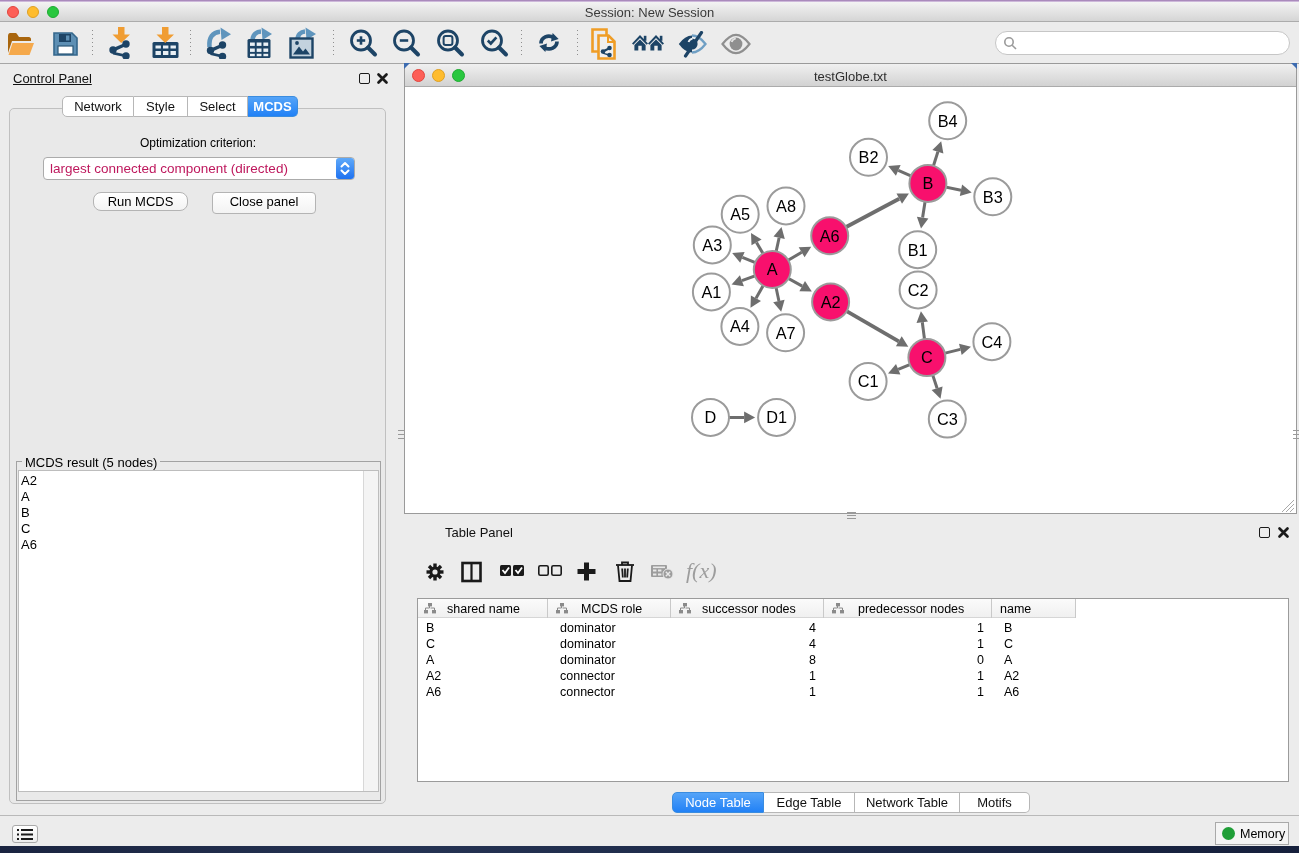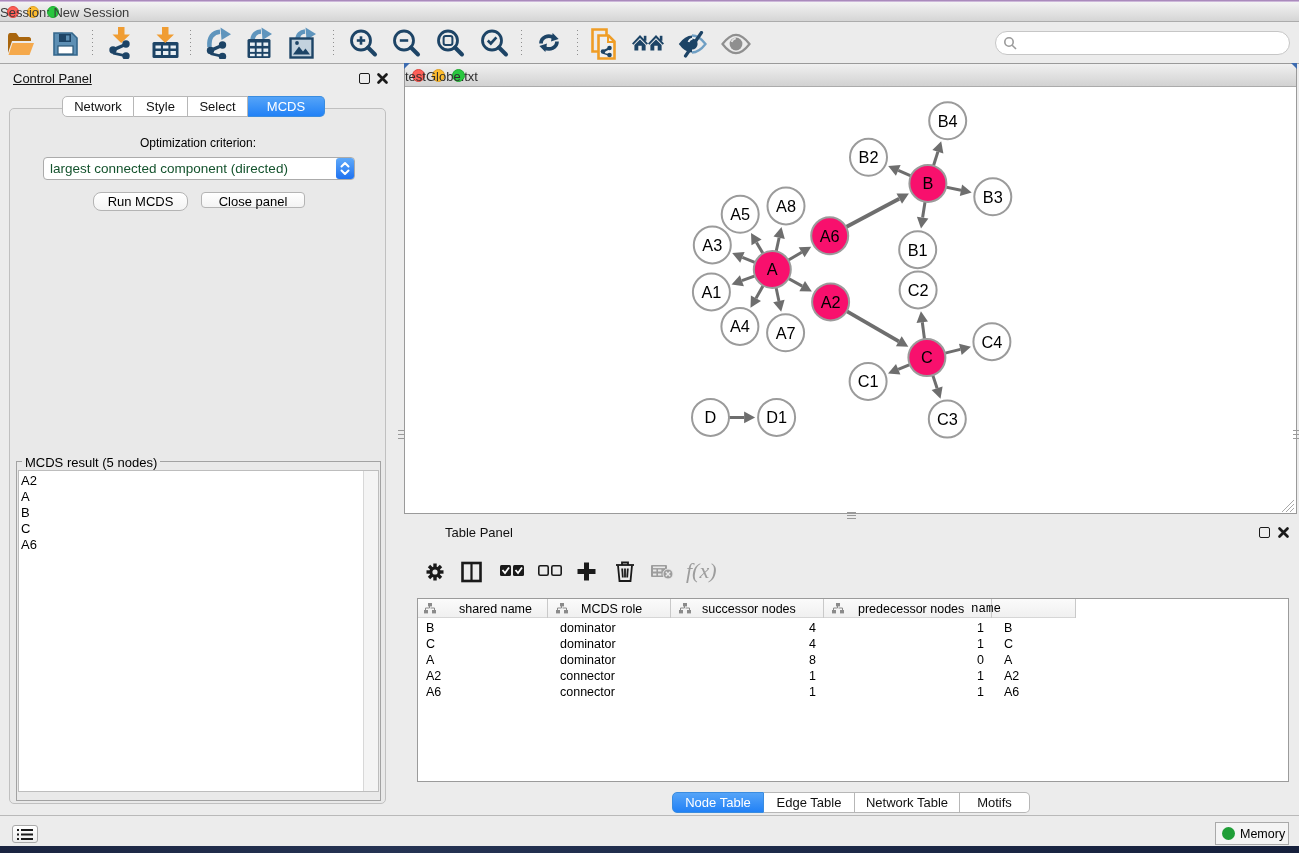--- a/index.html
+++ b/index.html
@@ -21,21 +21,21 @@
 <body>
 
 <div class="abs" style="left:0;top:0;width:1299px;height:1px;background:#aa8abc;"></div>
 <div class="abs" style="left:0;top:1px;width:1299px;height:1px;background:#cdb8da;"></div>
 <div class="abs" style="left:0;top:846px;width:1299px;height:7px;background:linear-gradient(90deg,#1a2440,#253353 30%,#1d2a49 60%,#16203c);"></div>
 
 <div class="abs" style="left:0;top:2px;width:1299px;height:20px;background:linear-gradient(#f3f3f3,#d5d5d5);border-bottom:1px solid #acacac;"></div>
 <div class="tl" style="left:7px;background:#fd5f57;border:1px solid #e2453e;"></div>
 <div class="tl" style="left:27px;background:#febc2e;border:1px solid #dfa023;"></div>
 <div class="tl" style="left:47px;background:#29c73f;border:1px solid #1eab32;"></div>
-<div class="abs ttl" style="left:0;top:5px;width:1299px;">Session: New Session</div>
+<div class="abs ttl" style="left:0;top:5px;width:1299px;text-align:center;">Session: New Session</div>
 
 <div class="abs" id="toolbar" style="left:0;top:23px;width:1299px;height:41px;background:#ececec;border-bottom:1px solid #a6a6a6;"></div>
 
 <div class="abs" style="left:92px;top:30px;height:28px;width:1px;background:repeating-linear-gradient(#8f8f8f 0 1px,transparent 1px 4px);"></div>
 <div class="abs" style="left:190px;top:30px;height:28px;width:1px;background:repeating-linear-gradient(#8f8f8f 0 1px,transparent 1px 4px);"></div>
 <div class="abs" style="left:333px;top:30px;height:28px;width:1px;background:repeating-linear-gradient(#8f8f8f 0 1px,transparent 1px 4px);"></div>
 <div class="abs" style="left:521px;top:30px;height:28px;width:1px;background:repeating-linear-gradient(#8f8f8f 0 1px,transparent 1px 4px);"></div>
 <div class="abs" style="left:577px;top:30px;height:28px;width:1px;background:repeating-linear-gradient(#8f8f8f 0 1px,transparent 1px 4px);"></div>
 
 <svg class="abs" style="left:7px;top:31px;" width="29" height="26" viewBox="0 0 29 26">
@@ -189,37 +189,37 @@
 <div class="abs" style="left:13px;top:71px;font-size:13px;color:#111;text-decoration:underline;">Control Panel</div>
 <div class="abs" style="left:359px;top:73px;width:11px;height:11px;border:1.6px solid #1a1a1a;border-radius:2px;"></div>
 <svg class="abs" style="left:376px;top:72px;" width="13" height="13" viewBox="0 0 13 13">
 <path d="M2.5 2.5 L10.5 10.5 M10.5 2.5 L2.5 10.5" stroke="#1a1a1a" stroke-width="2.7" stroke-linecap="round"></path>
 </svg>
 
 <div class="seg" style="left:62px;top:96px;">
 <div style="width:72px;">Network</div>
     <div style="width:54px;">Style</div>
     <div style="width:60px;">Select</div>
-    <div class="sel" style="width:77px;">MCDS</div>
+    <div class="sel" style="width:50px;font-weight:bold;">MCDS</div>
 </div>
 
 <div class="abs" style="left:9px;top:108px;width:377px;height:696px;background:#e9e9e9;border:1px solid #c0c0c0;border-radius:5px;"></div>
 
 <div class="abs" style="left:0px;top:136px;width:396px;text-align:center;font-size:12px;color:#000;">Optimization criterion:</div>
 
 <div class="abs" style="left:43px;top:157px;width:312px;height:23px;background:#fff;border:1px solid #ababab;border-radius:4px;"></div>
-<div class="abs" style="left:50px;top:161px;font-size:13.5px;color:#14532d;">largest connected component (directed)</div>
+<div class="abs" style="left:50px;top:161px;font-size:13.5px;color:#be185d;">largest connected component (directed)</div>
 <div class="abs" style="left:336px;top:158px;width:18px;height:21px;background:linear-gradient(#5fa9f9,#1f72f0);border-radius:3px;"></div>
 <svg class="abs" style="left:338px;top:160px;" width="14" height="17" viewBox="0 0 14 17">
 <path d="M3.5 6.5 L7 3 L10.5 6.5" fill="none" stroke="#fff" stroke-width="2" stroke-linecap="round" stroke-linejoin="round"></path>
 <path d="M3.5 10.5 L7 14 L10.5 10.5" fill="none" stroke="#fff" stroke-width="2" stroke-linecap="round" stroke-linejoin="round"></path>
 </svg>
 
 <div class="btn" style="left:93px;top:192px;width:95px;height:19px;line-height:17px;border-radius:8px;">Run MCDS</div>
-<div class="btn" style="left:201px;top:192px;width:104px;height:16px;line-height:17px;">Close panel</div>
+<div class="btn" style="left:212px;top:192px;width:104px;height:22px;line-height:17px;">Close panel</div>
 
 <div class="abs" style="left:16px;top:461px;width:365px;height:340px;border:1px solid #a2a2a2;"></div>
 <div class="abs" style="left:22px;top:455px;font-size:13px;color:#000;background:#e9e9e9;padding:0 3px;">MCDS result (5 nodes)</div>
 <div class="abs" style="left:18px;top:470px;width:361px;height:322px;background:#fff;border:1px solid #bdbdbd;"></div>
 <div class="abs" style="left:363px;top:471px;width:15px;height:320px;background:#f4f4f4;border-left:1px solid #d8d8d8;"></div>
 <div class="abs" style="left:21px;top:473px;font-size:13px;color:#000;line-height:16px;">A2<br>A<br>B<br>C<br>A6</div>
 
 <div class="abs" style="left:0;top:815px;width:1299px;height:1px;background:#b9b9b9;"></div>
 <div class="abs" style="left:12px;top:825px;width:26px;height:18px;background:linear-gradient(#fff,#ededed);border:1px solid #a9a9a9;border-radius:3px;"></div>
 <svg class="abs" style="left:17px;top:829px;" width="16" height="11" viewBox="0 0 16 11">
@@ -234,21 +234,21 @@
 </svg>
 <div class="abs" style="left:1215px;top:822px;width:74px;height:23px;background:#f4f4f4;border:1px solid #a9a9a9;"></div>
 <div class="abs" style="left:1222px;top:827px;width:13px;height:13px;border-radius:50%;background:#1f9e37;"></div>
 <div class="abs" style="left:1240px;top:827px;font-size:12.5px;color:#000;">Memory</div>
 
 <div class="abs" style="left:404px;top:63px;width:893px;height:451px;background:#fff;border:1px solid #9a9a9a;"></div>
 <div class="abs" style="left:405px;top:64px;width:891px;height:23px;background:linear-gradient(#f0f0f0,#d2d2d2);border-bottom:1px solid #ababab;"></div>
 <div class="tl" style="left:412px;top:69px;width:13px;height:13px;background:#fd5f57;border:1px solid #e2453e;"></div>
 <div class="tl" style="left:432px;top:69px;width:13px;height:13px;background:#febc2e;border:1px solid #dfa023;"></div>
 <div class="tl" style="left:452px;top:69px;width:13px;height:13px;background:#29c73f;border:1px solid #1eab32;"></div>
-<div class="abs" style="left:405px;top:69px;width:891px;font-size:13px;color:#2e2e2e;">testGlobe.txt</div>
+<div class="abs" style="left:405px;top:69px;width:891px;text-align:center;font-size:13px;color:#2e2e2e;">testGlobe.txt</div>
 
 <svg class="abs" style="left:404px;top:63px;" width="6" height="6">
     <path d="M0 0 L6 0 L0 6 Z" fill="#3c6bb0"></path>
   </svg>
 <svg class="abs" style="left:1291px;top:63px;" width="6" height="6">
     <path d="M6 0 L0 0 L6 6 Z" fill="#3c6bb0"></path>
   </svg>
 
 <svg class="abs" style="left:1281px;top:499px;" width="14" height="14" viewBox="0 0 14 14">
 <g stroke="#a9a9a9" stroke-width="1">
@@ -456,25 +456,25 @@
   </svg>
 <svg class="abs" style="left:832px;top:603px;" width="12" height="11" viewBox="0 0 12 11">
     <g fill="#8a8a8a">
       <rect x="4" y="0" width="4" height="3.4"></rect>
       <rect x="0" y="7" width="4" height="3.4"></rect>
       <rect x="8" y="7" width="4" height="3.4"></rect>
       <path d="M5.5 3 L5.5 5 L1.5 5 L1.5 8 M6.5 5 L10.5 5 L10.5 8" fill="none" stroke="#8a8a8a" stroke-width="1"></path>
     </g>
   </svg>
 
-<div class="abs" style="left:447px;top:602px;width:100px;font-size:12.5px;color:#000;margin-left:12px;">shared name</div>
+<div class="abs" style="left:447px;top:602px;width:100px;font-size:12.5px;color:#000;">shared name</div>
 <div class="abs" style="left:581px;top:602px;font-size:12.5px;color:#000;">MCDS role</div>
 <div class="abs" style="left:702px;top:602px;font-size:12.5px;color:#000;">successor nodes</div>
 <div class="abs" style="left:858px;top:602px;font-size:12.5px;color:#000;">predecessor nodes</div>
-<div class="abs" style="left:971px;top:602px;font-size:12.5px;color:#000;font-family:Liberation Mono, monospace;">name</div>
+<div class="abs" style="left:1000px;top:602px;font-size:12.5px;color:#000;">name</div>
 
 <div class="abs" style="left:426px;top:620px;font-size:12.5px;line-height:16px;color:#000;">B<br>C<br>A<br>A2<br>A6</div>
 <div class="abs" style="left:560px;top:620px;font-size:12.5px;line-height:16px;color:#000;">dominator<br>dominator<br>dominator<br>connector<br>connector</div>
 <div class="abs" style="left:740px;top:620px;width:76px;text-align:right;font-size:12.5px;line-height:16px;color:#000;">4<br>4<br>8<br>1<br>1</div>
 <div class="abs" style="left:900px;top:620px;width:84px;text-align:right;font-size:12.5px;line-height:16px;color:#000;">1<br>1<br>0<br>1<br>1</div>
 <div class="abs" style="left:1004px;top:620px;font-size:12.5px;line-height:16px;color:#000;">B<br>C<br>A<br>A2<br>A6</div>
 
 <div class="seg" style="left:672px;top:792px;">
 <div class="sel" style="width:92px;">Node Table</div>
     <div style="width:91px;">Edge Table</div>

